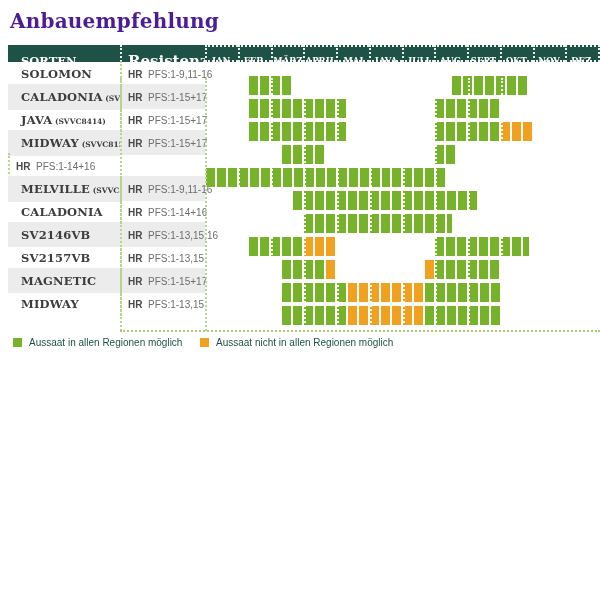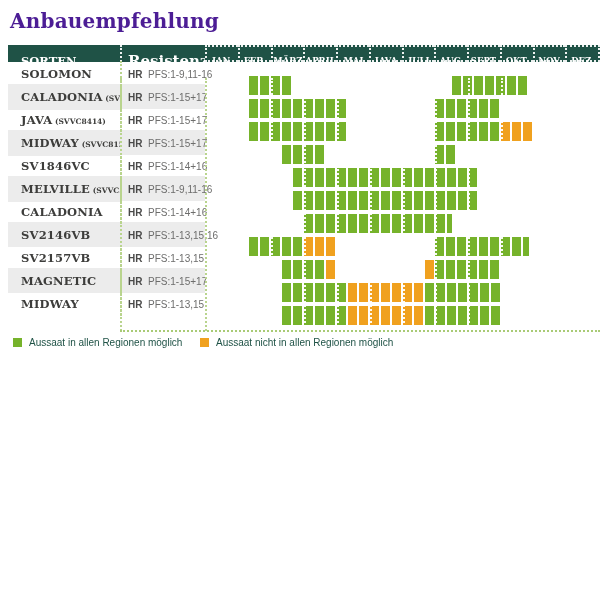--- a/index.html
+++ b/index.html
@@ -92,21 +92,20 @@
         </div>
         <div class="row alt">
           <div class="cell-name"><span class="rn">MIDWAY</span><span class="rc"> (SVVC8155)</span></div>
           <div class="cell-res"><span class="hr">HR</span><span class="pfs">PFS:1-15+17</span></div>
           <div class="cell-months">
             <div class="bar" style="left: 19.4167%; width: 11.1667%; background-image: repeating-linear-gradient(90deg, rgb(118, 179, 43) 0px, rgb(118, 179, 43) 8.97px, rgba(255, 255, 255, 0.92) 8.97px, rgba(255, 255, 255, 0.92) 10.97px);"></div>
             <div class="bar" style="left: 58.3333%; width: 5.58333%; background-image: repeating-linear-gradient(90deg, rgb(118, 179, 43) 0px, rgb(118, 179, 43) 8.97px, rgba(255, 255, 255, 0.92) 8.97px, rgba(255, 255, 255, 0.92) 10.97px);"></div>
           </div>
         </div>
         <div class="row">
-          <div class="cell-name"><span class="rn">SV1846VC</span></div>
           <div class="cell-res"><span class="hr">HR</span><span class="pfs">PFS:1-14+16</span></div>
           <div class="cell-months">
             <div class="bar" style="left: 22.25%; width: 47.1667%; background-image: repeating-linear-gradient(90deg, rgb(118, 179, 43) 0px, rgb(118, 179, 43) 8.97px, rgba(255, 255, 255, 0.92) 8.97px, rgba(255, 255, 255, 0.92) 10.97px);"></div>
           </div>
         </div>
         <div class="row alt">
           <div class="cell-name"><span class="rn">MELVILLE</span><span class="rc"> (SVVC5663)</span></div>
           <div class="cell-res"><span class="hr">HR</span><span class="pfs">PFS:1-9,11-16</span></div>
           <div class="cell-months">
             <div class="bar" style="left: 22.25%; width: 47.1667%; background-image: repeating-linear-gradient(90deg, rgb(118, 179, 43) 0px, rgb(118, 179, 43) 8.97px, rgba(255, 255, 255, 0.92) 8.97px, rgba(255, 255, 255, 0.92) 10.97px);"></div>

